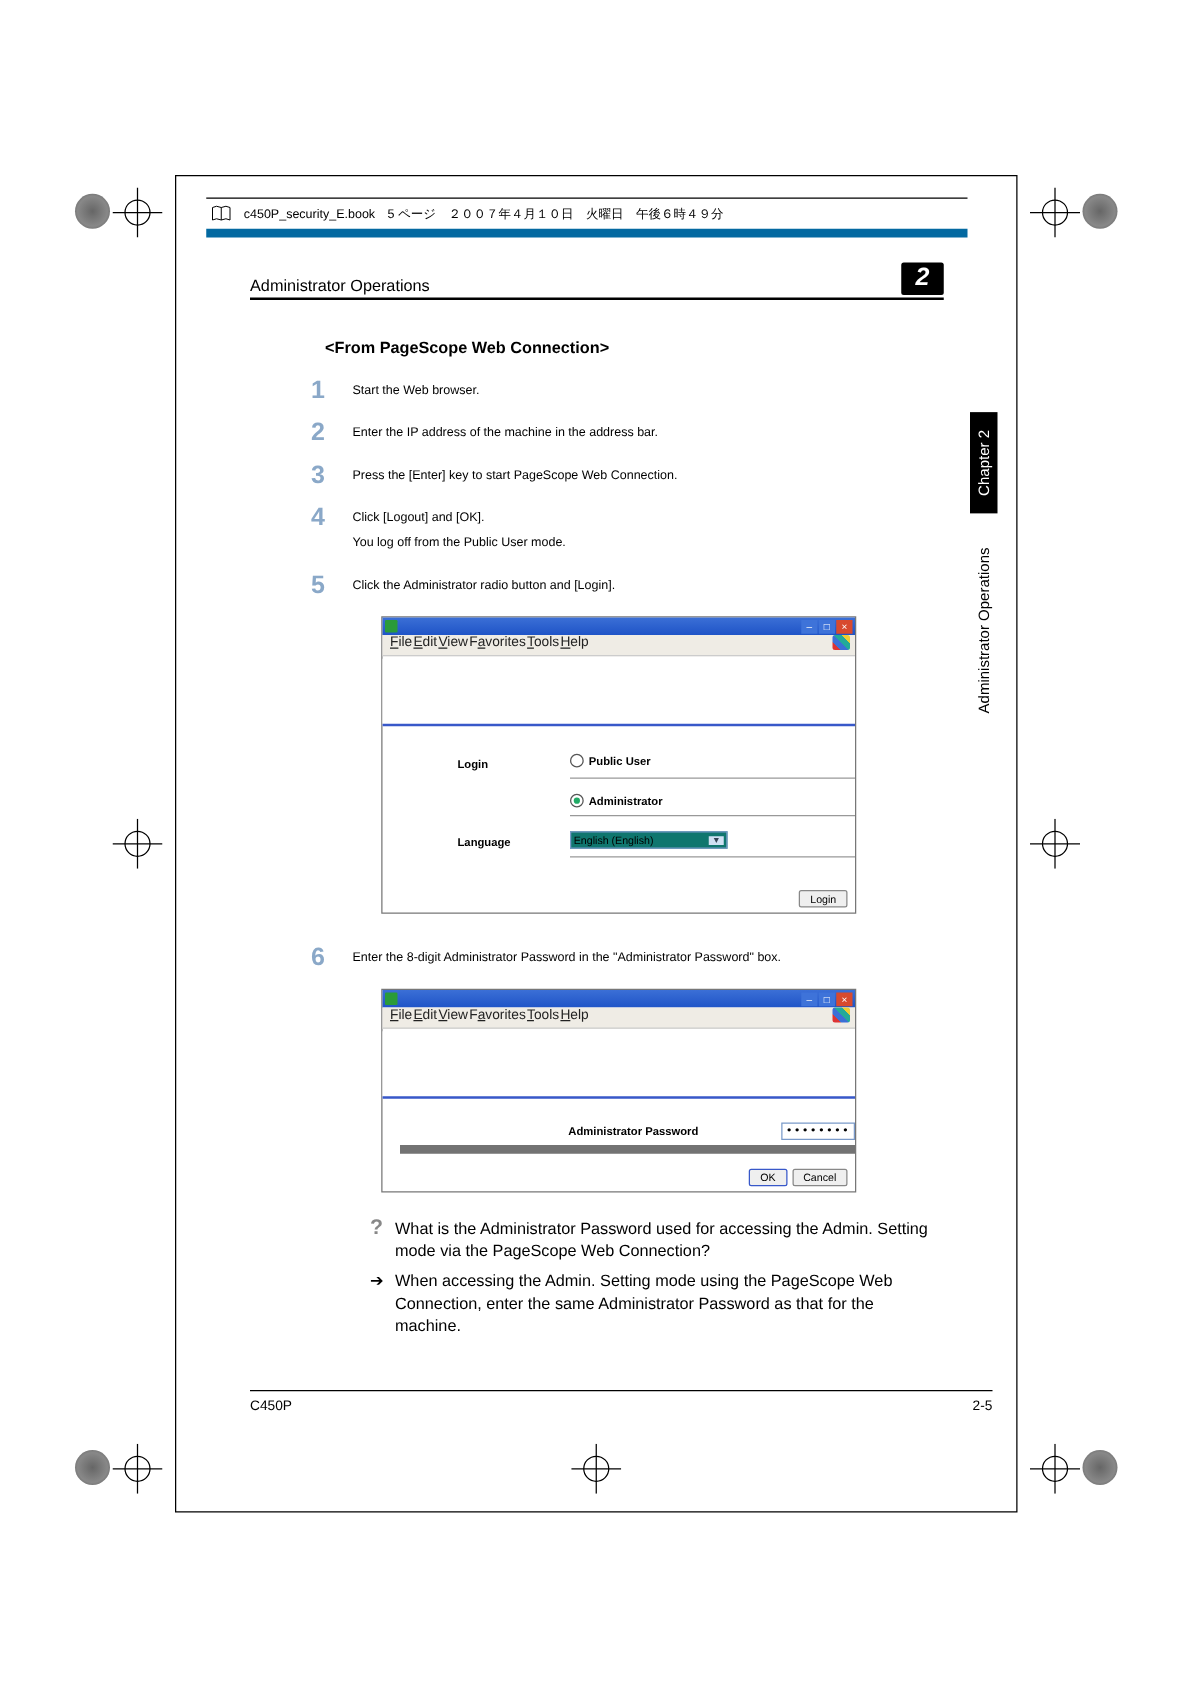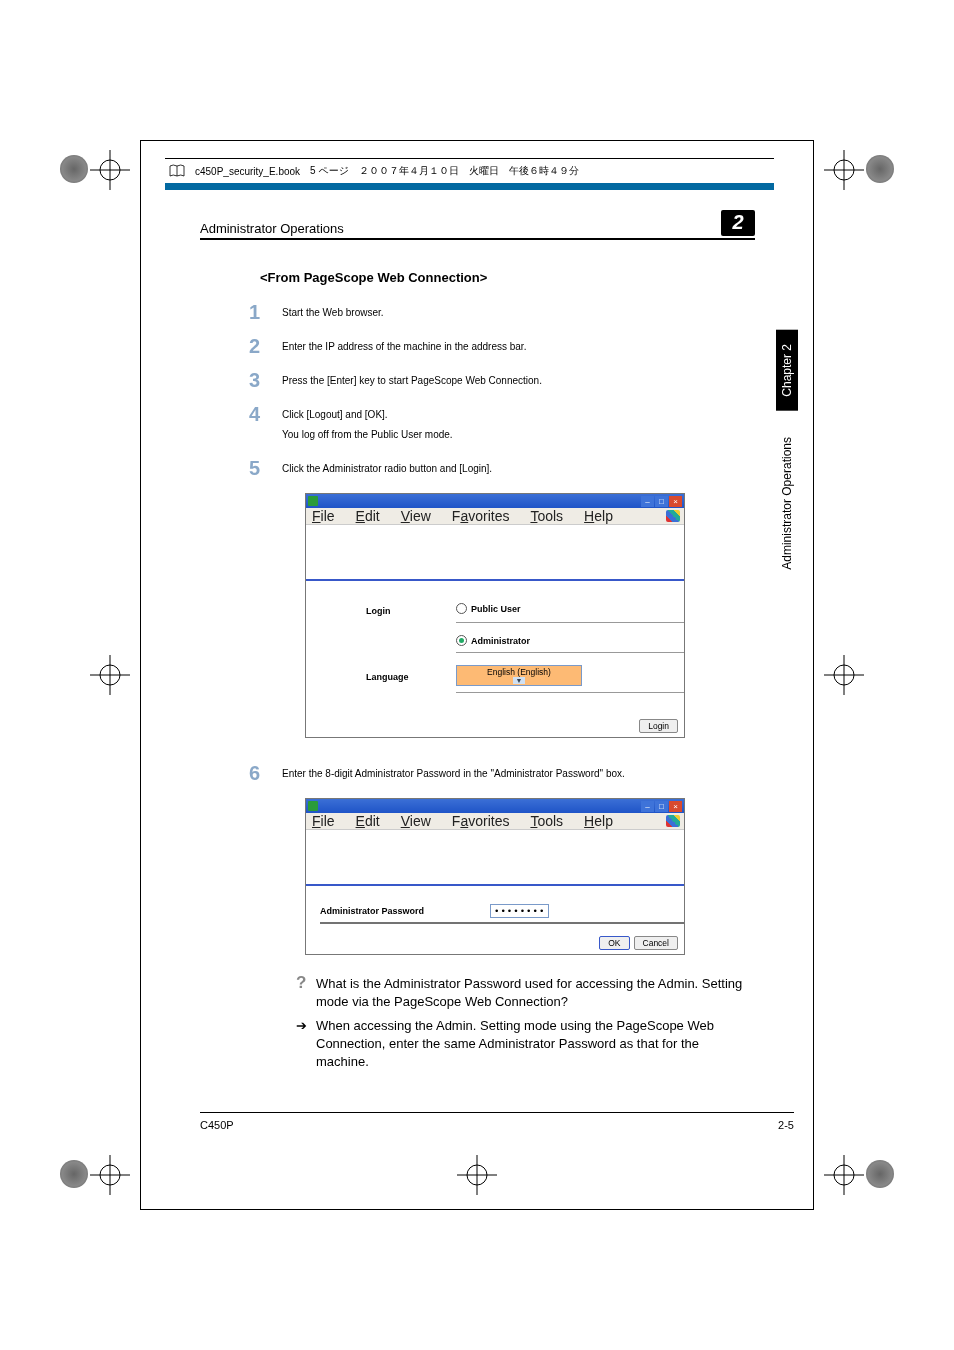--- a/index.html
+++ b/index.html
@@ -140,22 +140,22 @@
   .ss-winbtns { display:flex; gap:1px; }
   .ss-winbtns span {
     width:13px; height:11px; display:inline-block; font-size:8px;
     text-align:center; line-height:11px; color:#fff;
   }
   .ss-min { background:#3e73d9; }
   .ss-max { background:#3e73d9; }
   .ss-close { background:#d84a2e; }
   .ss-menubar {
     height:16px; background:#efece5;
-    display:flex; align-items:center; gap:21px;
-    padding-left:6px; font-size:14px; color:#222;
+    display:flex; align-items:flex-start; gap:1px;
+    padding-left:6px; font-size:11px; color:#222;
     border-bottom:1px solid #ccc;
   }
   .ss-menubar span u { text-decoration: underline; }
   .ss-menubar .flag { margin-left:auto; margin-right:4px; width:14px; height:12px;
     background: linear-gradient(45deg,#d33 25%,#3b6fd6 25% 50%,#2a9 50% 75%,#ec3 75%);
     border-radius:2px;}
   .ss-banner { height:52px; background:#fff; border-bottom:2px solid #3858c9; margin-top:2px;}
 
   .ss-form {
     padding: 18px 0 12px 60px;
@@ -163,36 +163,35 @@
   }
   .ss-row { display:flex; align-items:center; margin-bottom:8px; }
   .ss-label { width: 90px; font-weight:bold; }
   .ss-cell { flex:1; border-bottom:1px solid #999; padding:4px 0 6px 0; }
   .ss-radio { display:inline-flex; align-items:center; gap:4px; font-weight:bold;}
   .ss-radio .r { width:9px; height:9px; border:1px solid #555; border-radius:50%; display:inline-flex; align-items:center; justify-content:center;}
   .ss-radio .r.sel::after { content:''; width:5px; height:5px; background:#2a6; border-radius:50%; }
   .ss-select {
     border:1px solid #7a9ac9; font-size:8.5px; padding:1px 2px;
     display:inline-flex; align-items:center; width:120px; justify-content:space-between;
-    background:#fdba74;
-    flex-direction:column;
+    background:#0f766e;
   }
   .ss-select .arrow { background:#cfe0f3; width:12px; text-align:center; font-size:7px; color:#345; }
   .ss-btnrow { display:flex; justify-content:flex-end; padding:6px 6px 4px 0;}
   .ss-btn {
     border:1px solid #888; background:#efefef; font-size:8.5px; padding:1px 8px;
     border-radius:2px; margin-left:4px;
   }
   .ss-btn.primary { border-color:#3858c9; color:#000; }
 
   .ss2-form {
     padding: 14px 0 6px 14px;
     font-size: 9px;
   }
-  .ss2-row { display:flex; align-items:center; border-bottom:2px solid #737373; padding:6px 0;}
+  .ss2-row { display:flex; align-items:center; border-bottom:7px solid #737373; padding:6px 0;justify-content:flex-end;}
   .ss2-label { width:170px; font-weight:bold; }
   .ss2-input { border:1px solid #7a9ac9; width:100px; padding:1px 3px; font-family:monospace; letter-spacing:1px; font-size:9px;}
 
   .qa-block { margin-left: 96px; margin-top: 20px; font-size:13px; }
   .qa-row { display:flex; align-items:flex-start; margin-bottom:6px; }
   .qa-icon { width:20px; flex-shrink:0; font-weight:bold; color:#888; font-size:17px; line-height:16px;}
   .qa-arrow { width:20px; flex-shrink:0; font-size:13px; line-height:18px;}
   .qa-text { line-height:18px; }
 
   .side-tab {

